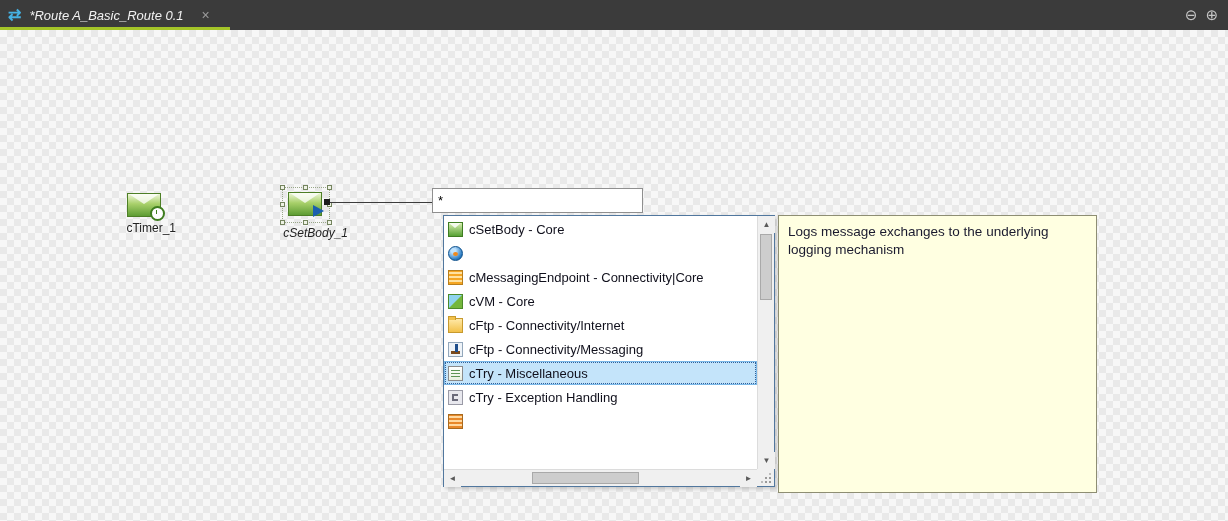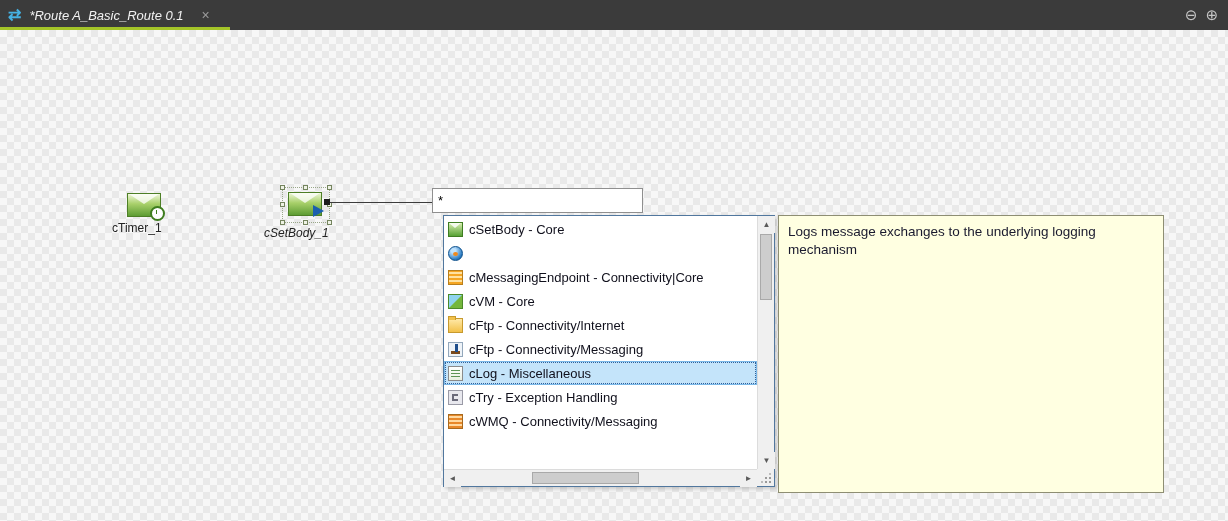--- a/index.html
+++ b/index.html
@@ -18,21 +18,21 @@
     gap:8px;color:#c6c6c6;font-size:15px;}
   .win-controls span{cursor:pointer;}
 
   
   .canvas{position:absolute;left:0;top:30px;right:0;bottom:0;background-color:#f7f7f7;
     background-image:
       linear-gradient(45deg,#e9e9e9 25%,transparent 25%,transparent 75%,#e9e9e9 75%),
       linear-gradient(45deg,#e9e9e9 25%,transparent 25%,transparent 75%,#e9e9e9 75%);
     background-size:14px 14px;background-position:0 0,7px 7px;}
 
-  .component{position:absolute;text-align:left;}
+  .component{position:absolute;text-align:right;}
   .component .lbl{font-size:12px;color:#222;margin-top:4px;white-space:nowrap;}
 
   .envelope{position:relative;width:34px;height:24px;box-sizing:border-box;margin:0 auto;
     background:linear-gradient(180deg,#eef7d8 0%,#a8d06a 45%,#5d9c33 100%);
     border:1px solid #4d7f26;}
   .envelope::before{content:"";position:absolute;left:1px;top:0;width:0;height:0;
     border-left:15px solid transparent;border-right:15px solid transparent;
     border-top:10px solid rgba(255,255,255,.75);}
   .clock-dot{position:absolute;right:-5px;bottom:-5px;width:11px;height:11px;border-radius:50%;
     background:#fff;border:2px solid #3e7d1e;}
@@ -95,21 +95,21 @@
     font-size:8px;color:#5a5a5a;background:#f0f0f0;}
   .vsb .up{top:0;left:0;} .vsb .down{bottom:0;left:0;}
   .hsb .left{left:0;top:0;} .hsb .right{right:0;top:0;}
   .v-thumb{position:absolute;left:2px;right:2px;top:18px;height:66px;background:#cdcdcd;border:1px solid #a9a9a9;box-sizing:border-box;}
   .h-thumb{position:absolute;top:2px;bottom:2px;left:88px;width:107px;background:#cdcdcd;border:1px solid #a9a9a9;box-sizing:border-box;}
   .sb-corner{position:absolute;right:0;bottom:0;width:17px;height:17px;background:#f0f0f0;}
   .sb-corner::after{content:"";position:absolute;right:3px;bottom:3px;width:2px;height:2px;background:#9a9a9a;
     box-shadow:-4px 0 #9a9a9a,0 -4px #9a9a9a,-8px 0 #bcbcbc,0 -8px #bcbcbc,-4px -4px #9a9a9a;}
 
   
-  .desc{position:absolute;left:778px;top:185px;width:386px;height:278px;background:#ffffe1;
+  .desc{position:absolute;left:778px;top:185px;width:319px;height:278px;background:#ffffe1;
     border:1px solid #8e8e73;box-sizing:border-box;padding:7px 9px;font-size:13.5px;color:#1a1a2e;line-height:1.35;}
 </style>
 </head>
 <body>
 
 <div class="screen">
 
   <div class="tabbar">
     <div class="tab">
       <span class="route-glyph">⇄</span>
@@ -175,29 +175,28 @@
         <div class="ca-row">
           <span class="ic ic-folder"></span>
           <span>cFtp - Connectivity/Internet</span>
         </div>
         <div class="ca-row">
           <span class="ic ic-jms"></span>
           <span>cFtp - Connectivity/Messaging</span>
         </div>
         <div class="ca-row selected">
           <span class="ic ic-log"></span>
-          <span>cLog - Miscellaneous</span>
+          <span>cTry - Miscellaneous</span>
         </div>
         <div class="ca-row">
           <span class="ic ic-try"></span>
           <span>cTry - Exception Handling</span>
         </div>
         <div class="ca-row">
           <span class="ic ic-wmq"></span>
-          <span>cWMQ - Connectivity/Messaging</span>
         </div>
 
       </div>
 
       <div class="vsb">
         <div class="sb-btn up">▲</div>
         <div class="v-thumb"></div>
         <div class="sb-btn down">▼</div>
       </div>
 

